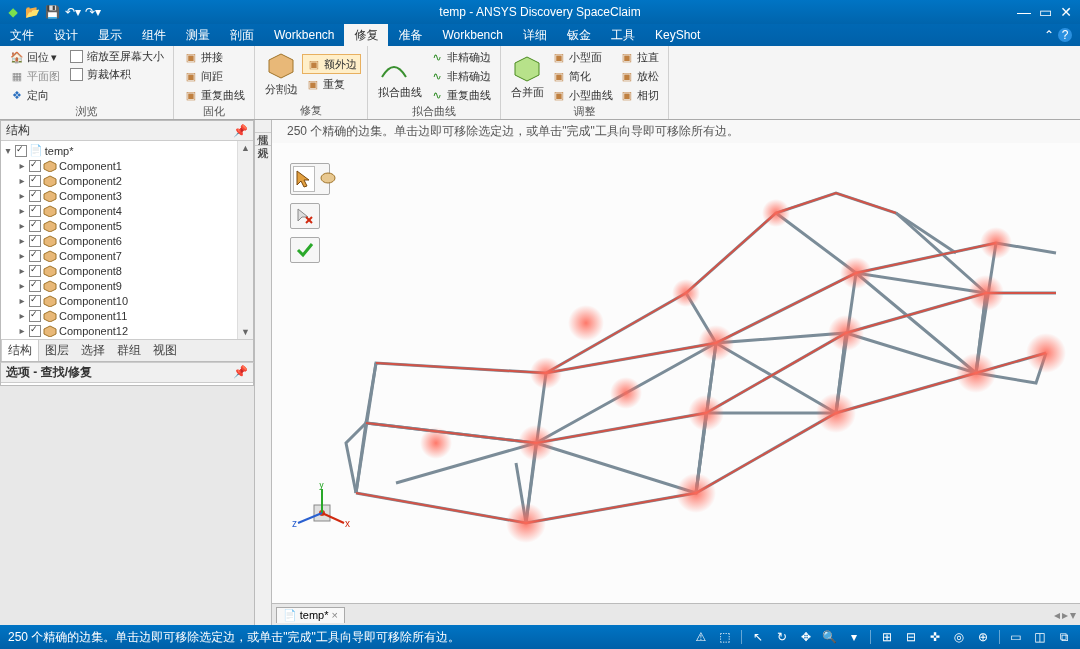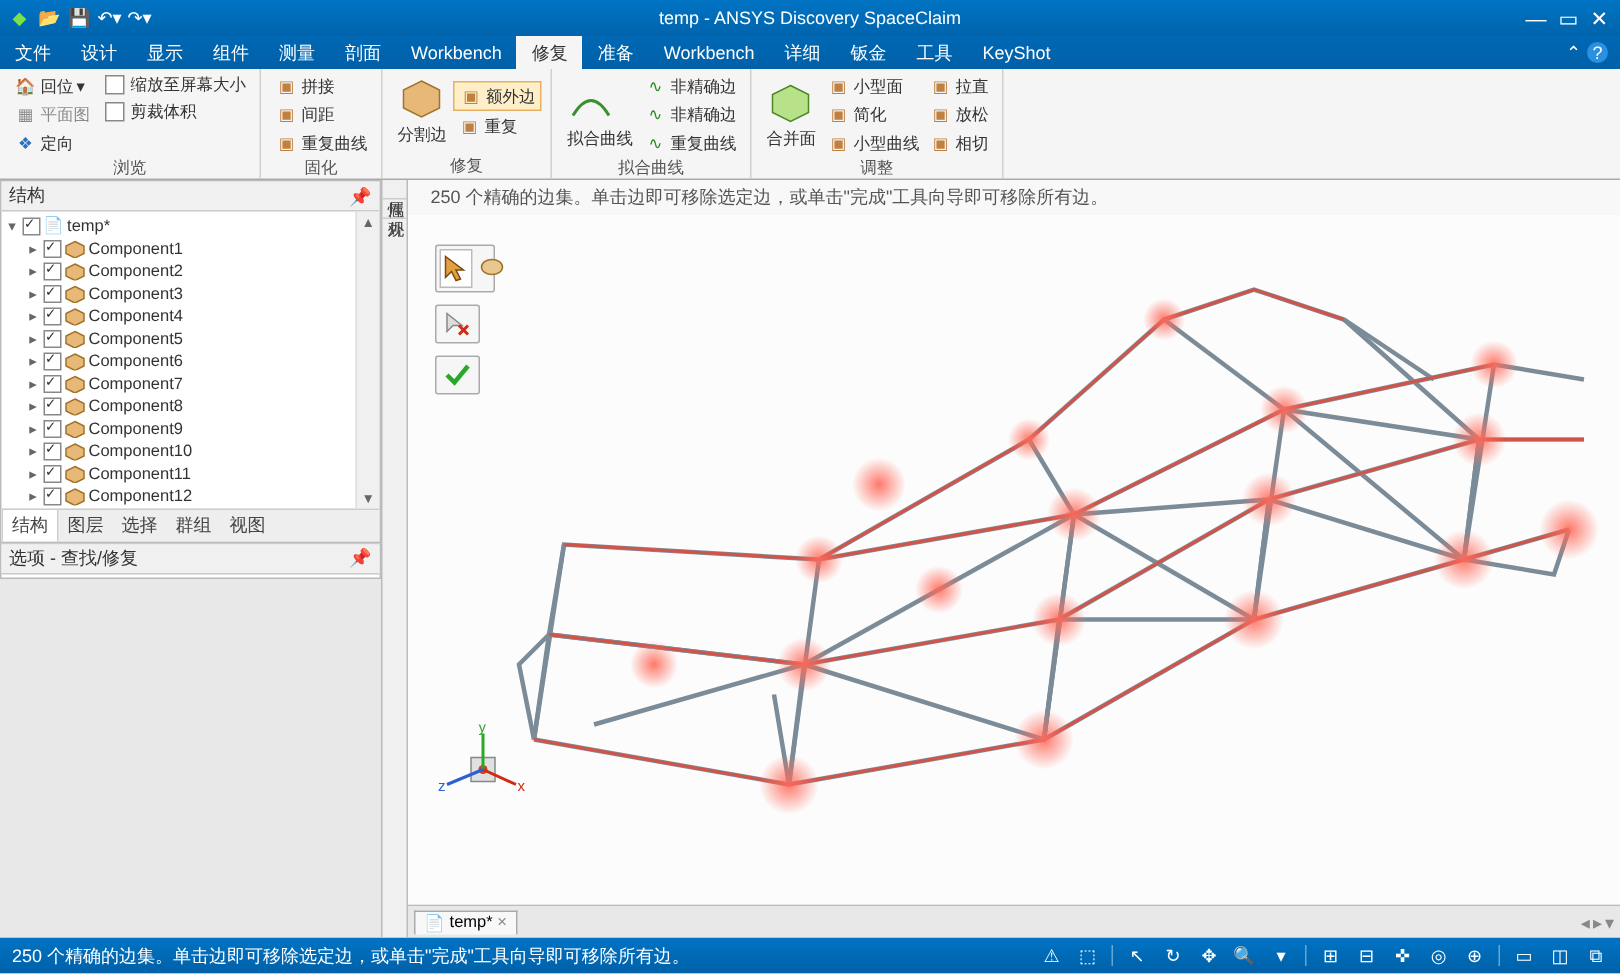--- a/index.html
+++ b/index.html
@@ -246,20 +246,21 @@
     .panel-tab.active {
       background: white;
       border-right: 1px solid #ccc;
       border-left: 1px solid #ccc;
     }
     .options-panel {
       height: 24px;
       border: 1px solid #bbb;
       border-top: 1px solid #ccc;
       background:white;
+      font-weight:bold;
     }
     .content-area {
       flex: 1;
       display: flex;
       position: relative;
     }
     .side-tabs {
       width: 18px;
       background: #f0f0f0;
       border-left: 1px solid #bbb;

